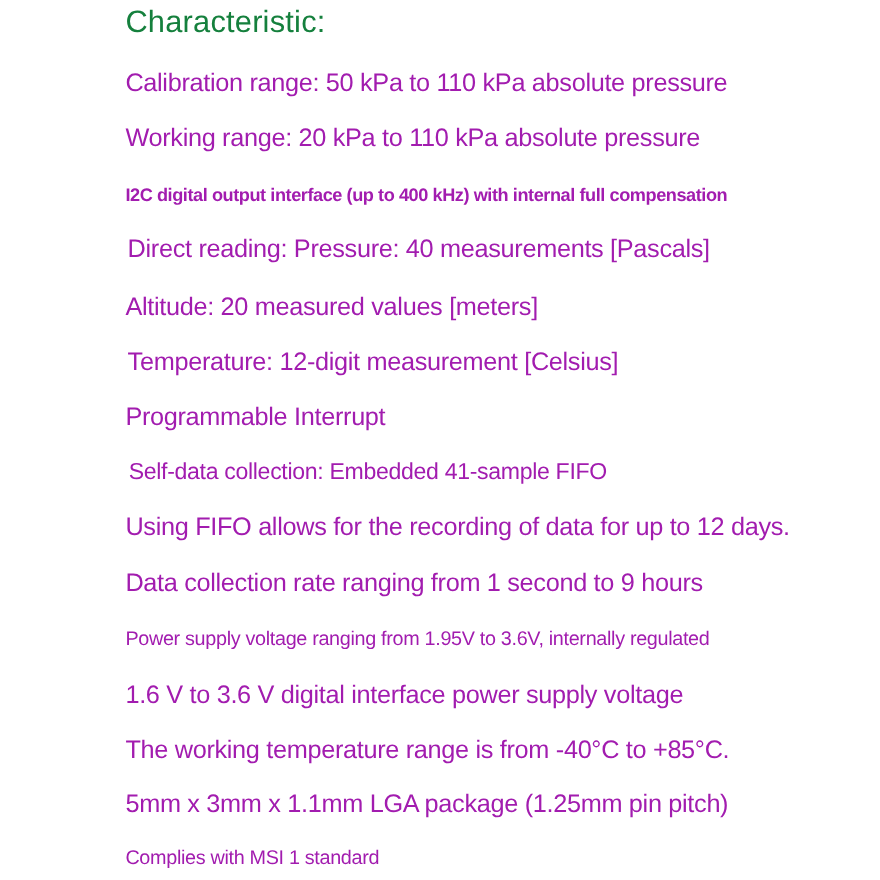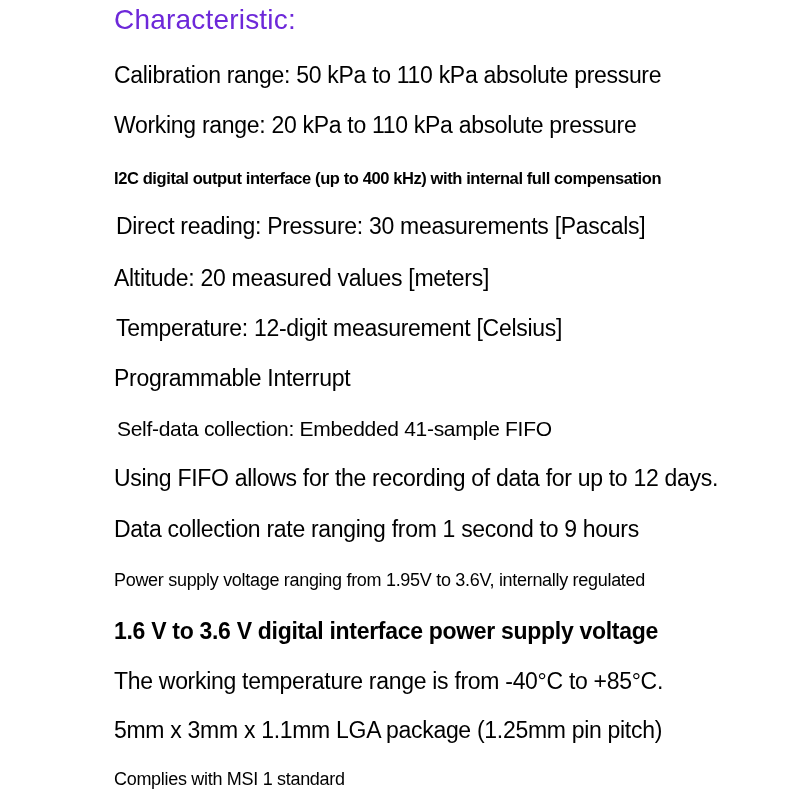--- a/index.html
+++ b/index.html
@@ -5,44 +5,44 @@
     html, body { margin: 0; padding: 0; }
     body {
       width: 800px; height: 800px; overflow: hidden;
       background: #ffffff;
       font-family: "Liberation Sans", "DejaVu Sans", sans-serif;
       color: #1f1f1f;
       position: relative;
     }
     .heading {
       position: absolute; left: 114px; top: 4px;
-      font-size: 28px; color: #6d28d9; letter-spacing: 0.2px;
+      font-size: 28px; color: #15803d; letter-spacing: 0.2px;
     }
     .line {
       position: absolute; left: 114px; white-space: nowrap;
-      color: #000000;
+      color: #a21caf;
     }
     .lg { font-size: 23px; letter-spacing: -0.3px; }
     .sm { font-size: 16.5px; letter-spacing: -0.4px; }
     .md { font-size: 18px; letter-spacing: -0.3px; }
   </style>
 </head>
 <body>
 
 <div>
   <div class="heading">Characteristic:</div>
 
   <div class="line lg" style="top:62px;">Calibration range: 50 kPa to 110 kPa absolute pressure</div>
   <div class="line lg" style="top:112px;">Working range: 20 kPa to 110 kPa absolute pressure</div>
   <div class="line sm" style="top:169px;font-weight:bold;">I2C digital output interface (up to 400 kHz) with internal full compensation</div>
-  <div class="line lg" style="top:213px; left:116px;">Direct reading: Pressure: 30 measurements [Pascals]</div>
+  <div class="line lg" style="top:213px; left:116px;">Direct reading: Pressure: 40 measurements [Pascals]</div>
   <div class="line lg" style="top:265px;">Altitude: 20 measured values [meters]</div>
   <div class="line lg" style="top:315px; left:116px;">Temperature: 12-digit measurement [Celsius]</div>
   <div class="line lg" style="top:365px;">Programmable Interrupt</div>
   <div class="line md" style="top:417px; left:117px; font-size:21px;">Self-data collection: Embedded 41-sample FIFO</div>
   <div class="line lg" style="top:465px;">Using FIFO allows for the recording of data for up to 12 days.</div>
   <div class="line lg" style="top:516px;">Data collection rate ranging from 1 second to 9 hours</div>
   <div class="line md" style="top:570px;">Power supply voltage ranging from 1.95V to 3.6V, internally regulated</div>
-  <div class="line lg" style="top:618px;font-weight:bold;">1.6 V to 3.6 V digital interface power supply voltage</div>
+  <div class="line lg" style="top:618px;">1.6 V to 3.6 V digital interface power supply voltage</div>
   <div class="line lg" style="top:668px;">The working temperature range is from -40°C to +85°C.</div>
   <div class="line lg" style="top:717px;text-align:center;">5mm x 3mm x 1.1mm LGA package (1.25mm pin pitch)</div>
   <div class="line md" style="top:769px;">Complies with MSI 1 standard</div>
 </div>
 
 </body></html>

